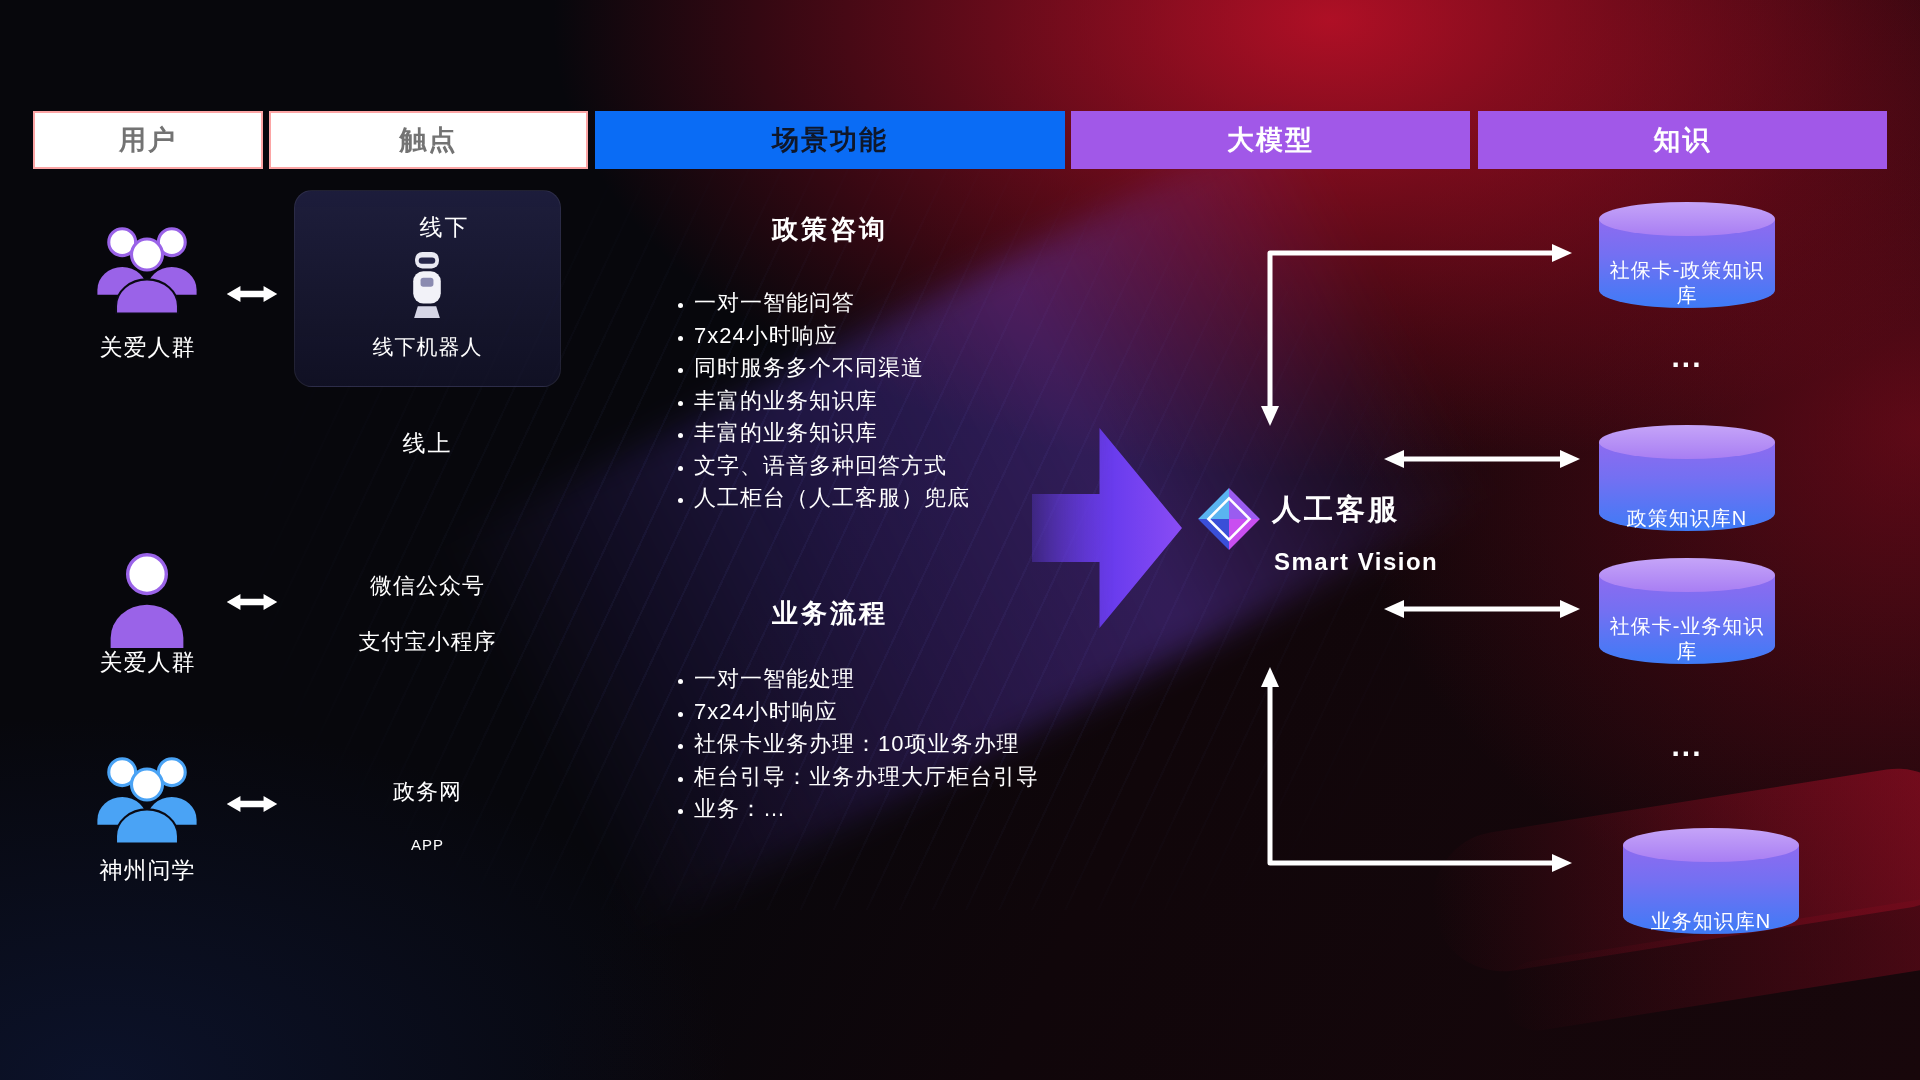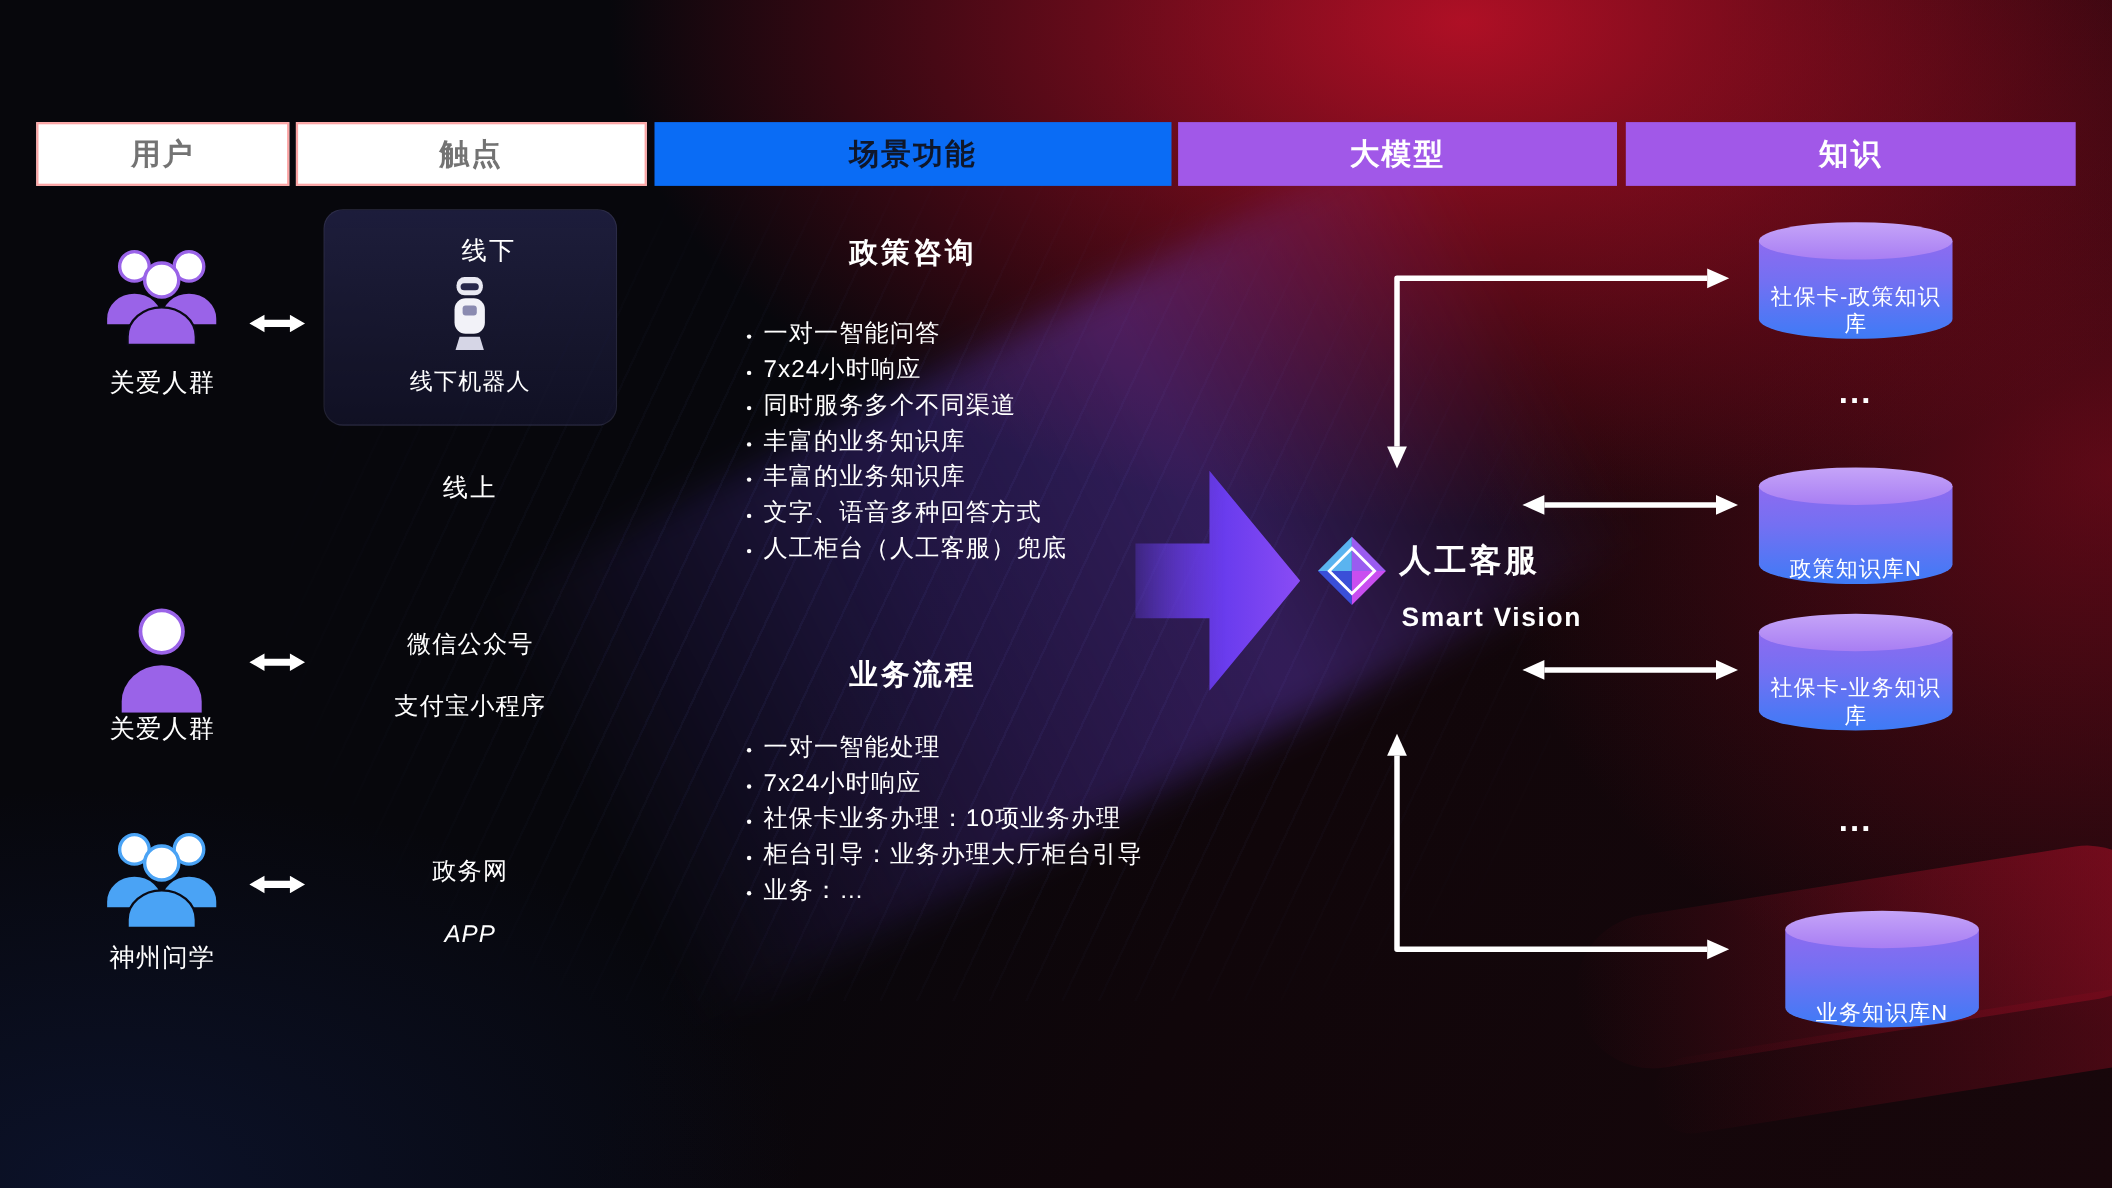--- a/index.html
+++ b/index.html
@@ -151,21 +151,21 @@
       <rect x="18" y="30" width="14" height="10" rx="3" fill="#8a8ab0"></rect>
       <path d="M15 61 h20 l4 13 h-28 z" fill="#d6d6e6"></path>
     </svg>
   </div>
   <div class="lbl" style="left:294px; top:333px; width:267px; font-size:21px; letter-spacing:1px;">线下机器人</div>
 
   <div class="lbl" style="left:294px; top:428px; width:267px; font-size:23px; letter-spacing:2px;">线上</div>
   <div class="lbl" style="left:294px; top:571px; width:267px; font-size:22px; letter-spacing:1px;">微信公众号</div>
   <div class="lbl" style="left:294px; top:627px; width:267px; font-size:22px; letter-spacing:1px;">支付宝小程序</div>
   <div class="lbl" style="left:294px; top:777px; width:267px; font-size:22px; letter-spacing:1px;">政务网</div>
-  <div class="lbl" style="left:294px; top:836px; width:267px; font-size:22px; letter-spacing:1px;font-style:italic;">APP</div>
+  <div class="lbl" style="left:294px; top:836px; width:267px; font-size:15px; letter-spacing:1px;">APP</div>
 
   <div class="scn-title" style="top:212px;">政策咨询</div>
   <ul class="bullets" style="top:292px;">
     <li>一对一智能问答</li>
     <li>7x24小时响应</li>
     <li>同时服务多个不同渠道</li>
     <li>丰富的业务知识库</li>
     <li>丰富的业务知识库</li>
     <li>文字、语音多种回答方式</li>
     <li>人工柜台（人工客服）兜底</li>

